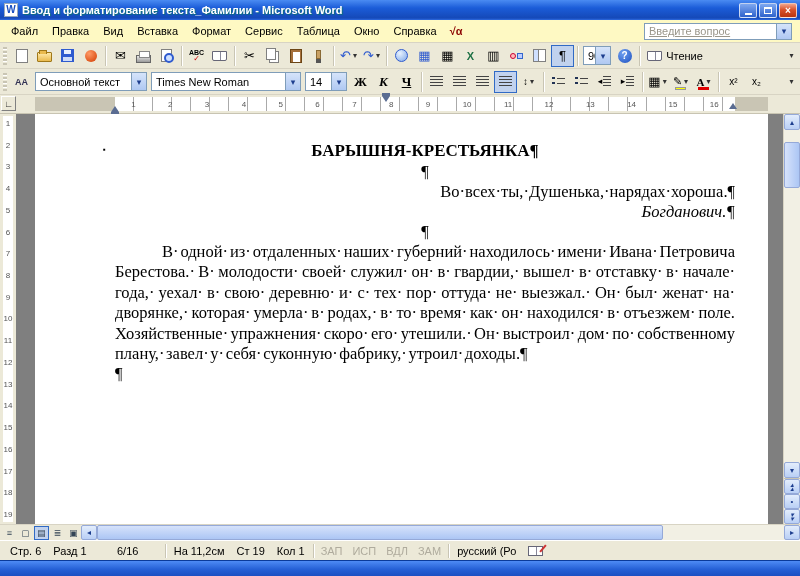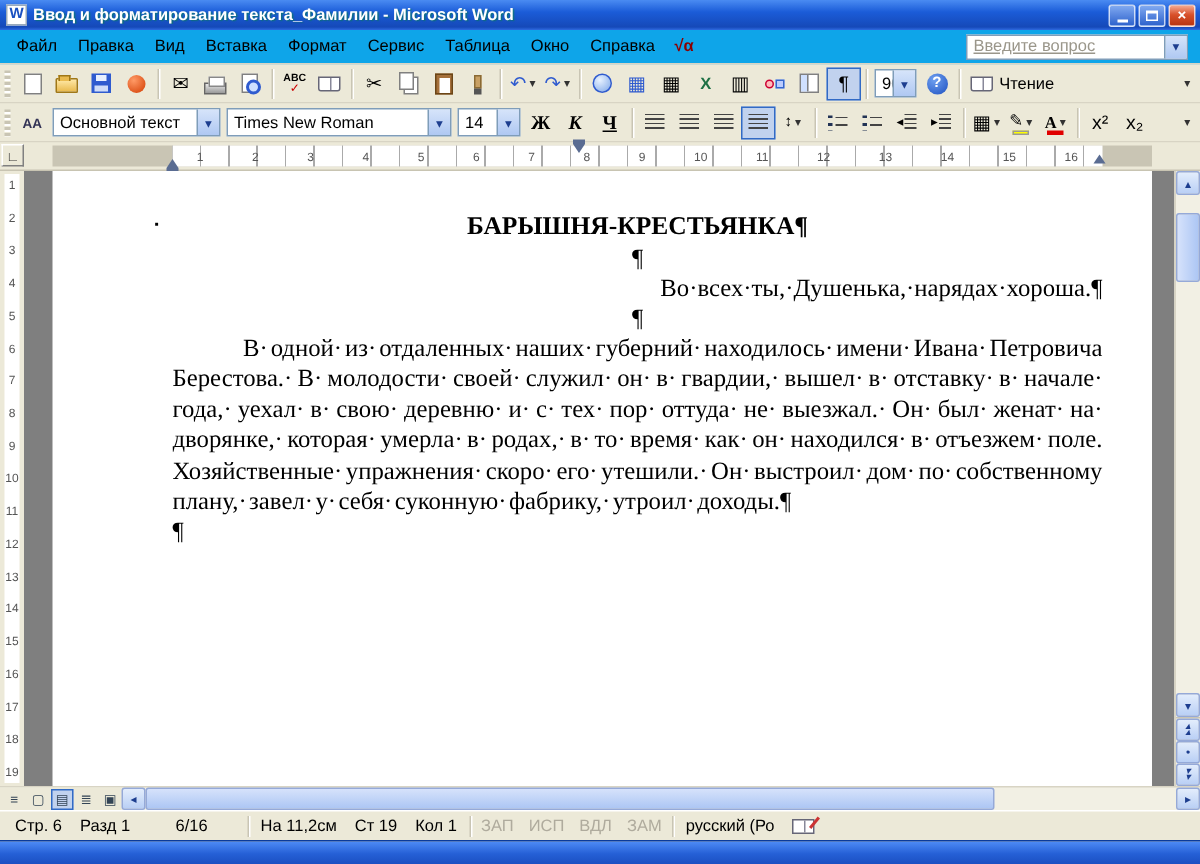--- a/index.html
+++ b/index.html
@@ -16,21 +16,21 @@
     white-space:nowrap; overflow:hidden; }
   .winbtns { display:flex; gap:2px; }
   .wb { width:18px; height:15px; border-radius:2px; border:1px solid rgba(255,255,255,.7);
     display:flex; align-items:center; justify-content:center; color:#fff; font-size:10px;
     background:linear-gradient(180deg,#7FA8F0,#2E62CC); }
   .wb .bar { width:7px; height:2px; background:#fff; margin-top:7px; }
   .wb .box { width:8px; height:7px; border:1px solid #fff; border-top-width:2px; }
   .wb.close { background:linear-gradient(180deg,#F2A58C,#D8502A 45%,#B83410); font-weight:bold; }
 
   
-  .menubar { height:23px; display:flex; align-items:center; background:#0ea5e9;
+  .menubar { height:23px; display:flex; align-items:center; background:#fef9c3;
     border-bottom:1px solid #D8D4C4; padding:0 4px; }
   .mi { padding:3px 7px; cursor:default; }
   .eqbtn { padding:2px 6px; font-weight:bold; color:#8B0000; }
   .qbox { width:148px; height:17px; background:#fff; border:1px solid #7F9DB9;
     display:flex; align-items:center; margin-left:auto; margin-right:4px; }
   .qbox .ph { flex:1; color:#9A968A; padding-left:4px; font-size:11px; white-space:nowrap; overflow:hidden;text-decoration:underline; }
   .ddbtn { width:15px; height:100%; display:flex; align-items:center; justify-content:center;
     background:linear-gradient(180deg,#D6E4FA,#AFC8F2); border-left:1px solid #7F9DB9; color:#1D3E8F; font-size:9px; }
 
   
@@ -83,21 +83,21 @@
   .iabc { display:flex; flex-direction:column; align-items:center; line-height:6px; }
   .iabc .t { font-size:7px; font-weight:bold; letter-spacing:0; }
   .iabc .v { color:#C00; font-size:8px; }
   .ilines { width:13px; height:11px; background:repeating-linear-gradient(180deg,#444 0 1px,transparent 1px 3px); }
   .ilist { width:13px; height:11px; position:relative; }
   .ilist::before { content:""; position:absolute; left:0; top:1px; width:3px; height:10px;
     background:repeating-linear-gradient(180deg,#235 0 2px,transparent 2px 5px); }
   .ilist::after { content:""; position:absolute; right:0; top:2px; width:8px; height:9px;
     background:repeating-linear-gradient(180deg,#444 0 1px,transparent 1px 5px); }
   .minibar { width:11px; height:3px; position:absolute; bottom:2px; left:5px; }
-  .tb .sup { font-size:13px; }
+  .tb .sup { font-size:10px; }
   .iclrA { font-family:"Liberation Serif",serif; font-weight:bold; font-size:11px; line-height:10px; }
 
   
   .rulerrow { height:19px; background:#ECE9D8; position:relative; border-bottom:1px solid #C8C4B2; }
   .tabsel { position:absolute; left:1px; top:1px; width:15px; height:15px; background:#ECE9D8;
     border:1px solid #fff; border-right-color:#808080; border-bottom-color:#808080;
     display:flex; align-items:center; justify-content:center; font-size:9px; color:#333; }
   .hruler { position:absolute; left:35px; top:2px; width:733px; height:14px; background:#C9C5B4; }
   .hwhite { position:absolute; left:80px; top:0; width:620px; height:14px; background:#fff;
     display:flex; align-items:center; justify-content:space-around; font-size:8px; color:#555;
@@ -445,20 +445,21 @@
 
     <div class="docarea">
       <div class="page">
         <div class="doc">
           <div class="t-title">
             <span class="sqmark">▪</span>
             <span>БАРЫШНЯ-КРЕСТЬЯНКА¶</span>
           </div>
           <div class="t-pilc">¶</div>
           <div class="t-right">Во·всех·ты,·Душенька,·нарядах·хороша.¶</div>
+          <div class="t-right t-author">Богданович.¶</div>
           <div class="t-pilc">¶</div>
           <div class="bl first">В· одной· из· отдаленных· наших· губерний· находилось· имени· Ивана· Петровича</div>
           <div class="bl">
             <span class="misspell">Берестова.</span><span>· В· молодости· своей· служил· он· в· гвардии,· вышел· в· отставку· в· начале· 1797</span>
           </div>
           <div class="bl">года,· уехал· в· свою· деревню· и· с· тех· пор· оттуда· не· выезжал.· Он· был· женат· на· бедной</div>
           <div class="bl">дворянке,· которая· умерла· в· родах,· в· то· время· как· он· находился· в· отъезжем· поле.</div>
           <div class="bl">Хозяйственные· упражнения· скоро· его· утешили.· Он· выстроил· дом· по· собственному</div>
           <div class="bl last">плану,· завел· у· себя· суконную· фабрику,· утроил· доходы.¶</div>
           <div class="t-trail">¶</div>

